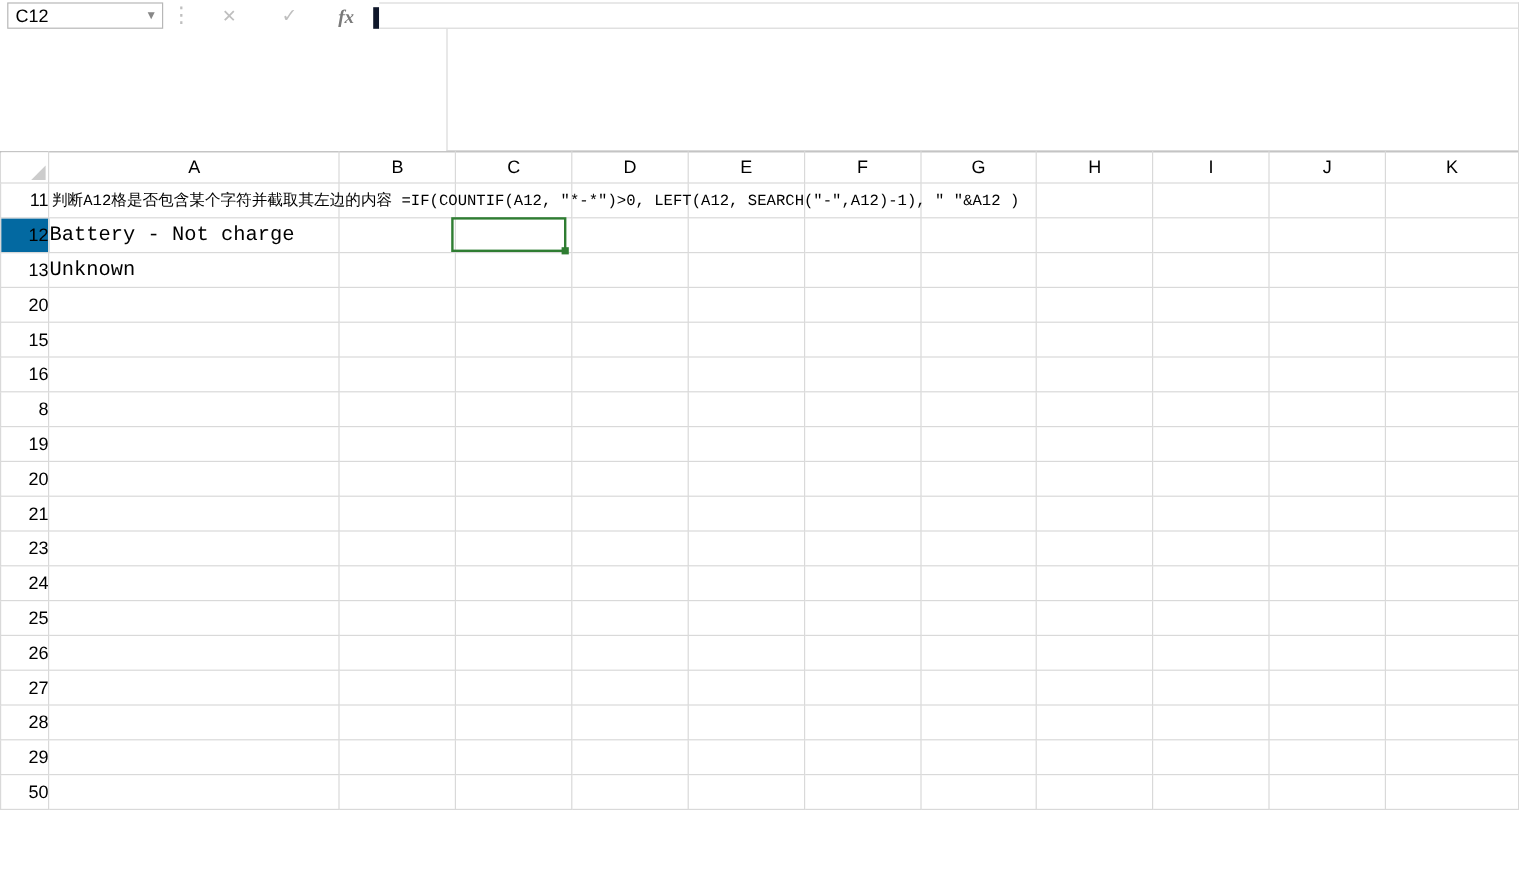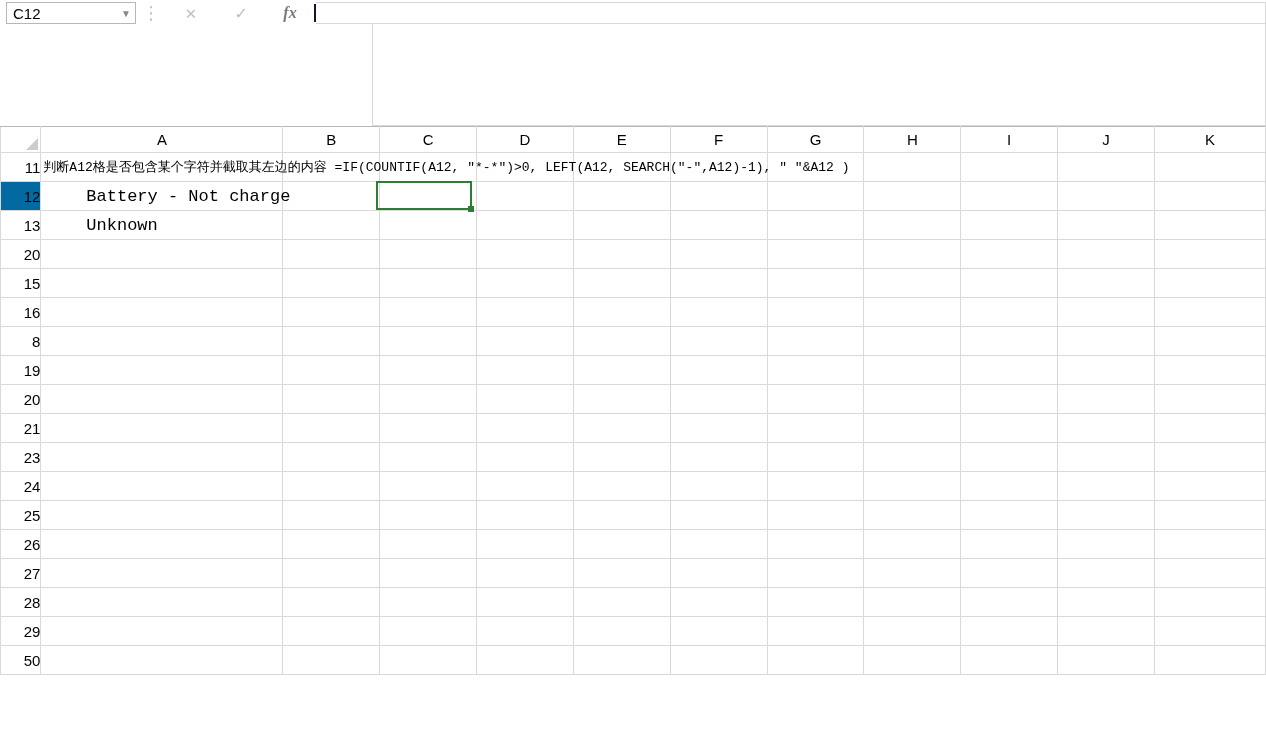--- a/index.html
+++ b/index.html
@@ -9,21 +9,21 @@
     font-family: "SimSun", "Songti SC", "Courier New", monospace;
     font-size: 16px;
     background: #ffffff;
     overflow: hidden;
     color: #000;
   }
 
   
   .formula-bar-wrap {
     display: flex;
-    align-items: center;
+    align-items: flex-end;
     height: 24px;
     padding-top: 2px;
   }
   .name-box {
     margin-left: 6px;
     width: 130px;
     height: 22px;
     border: 1px solid #b7b7b7;
     background: #fff;
     display: flex;
@@ -56,21 +56,21 @@
   .fb-fx {
     width: 50px;
     display: flex;
     align-items: center;
     justify-content: center;
     color: #7a7a7a;
     font-style: italic;
     font-family: "Times New Roman", serif;
     font-size: 16px;
     font-weight: bold;
-    border-right: 2px solid #0f172a;
+    border-right: 5px solid #0f172a;
   }
   .formula-area {
     flex: 1;
     border: 1px solid #d9d9d9;
     border-left: none;
     border-top: 1px solid #d9d9d9;
     background: #fff;
     height: 100%;
   }
 
@@ -134,21 +134,21 @@
   col.cH { width: 96px; }
   col.cI { width: 96px; }
   col.cJ { width: 96px; }
   col.cK { width: 110px; }
 
   td.cell {
     font-family: "Courier New", "SimSun", monospace;
     font-size: 17px;
     padding-left: 2px;
   }
-  td.cell.mono { font-family: "Courier New", monospace; padding-left: 45px; }
+  td.cell.mono { font-family: "Courier New", monospace; }
   td.cell.left { text-align: left; }
 
   
   tr.r11 td.cell { position: relative; }
   .overflow-text {
     position: absolute;
     left: 2px; top: 50%; transform: translateY(-50%);
     white-space: nowrap;
     font-family: "SimSun", "Courier New", monospace;
     font-size: 13px;

